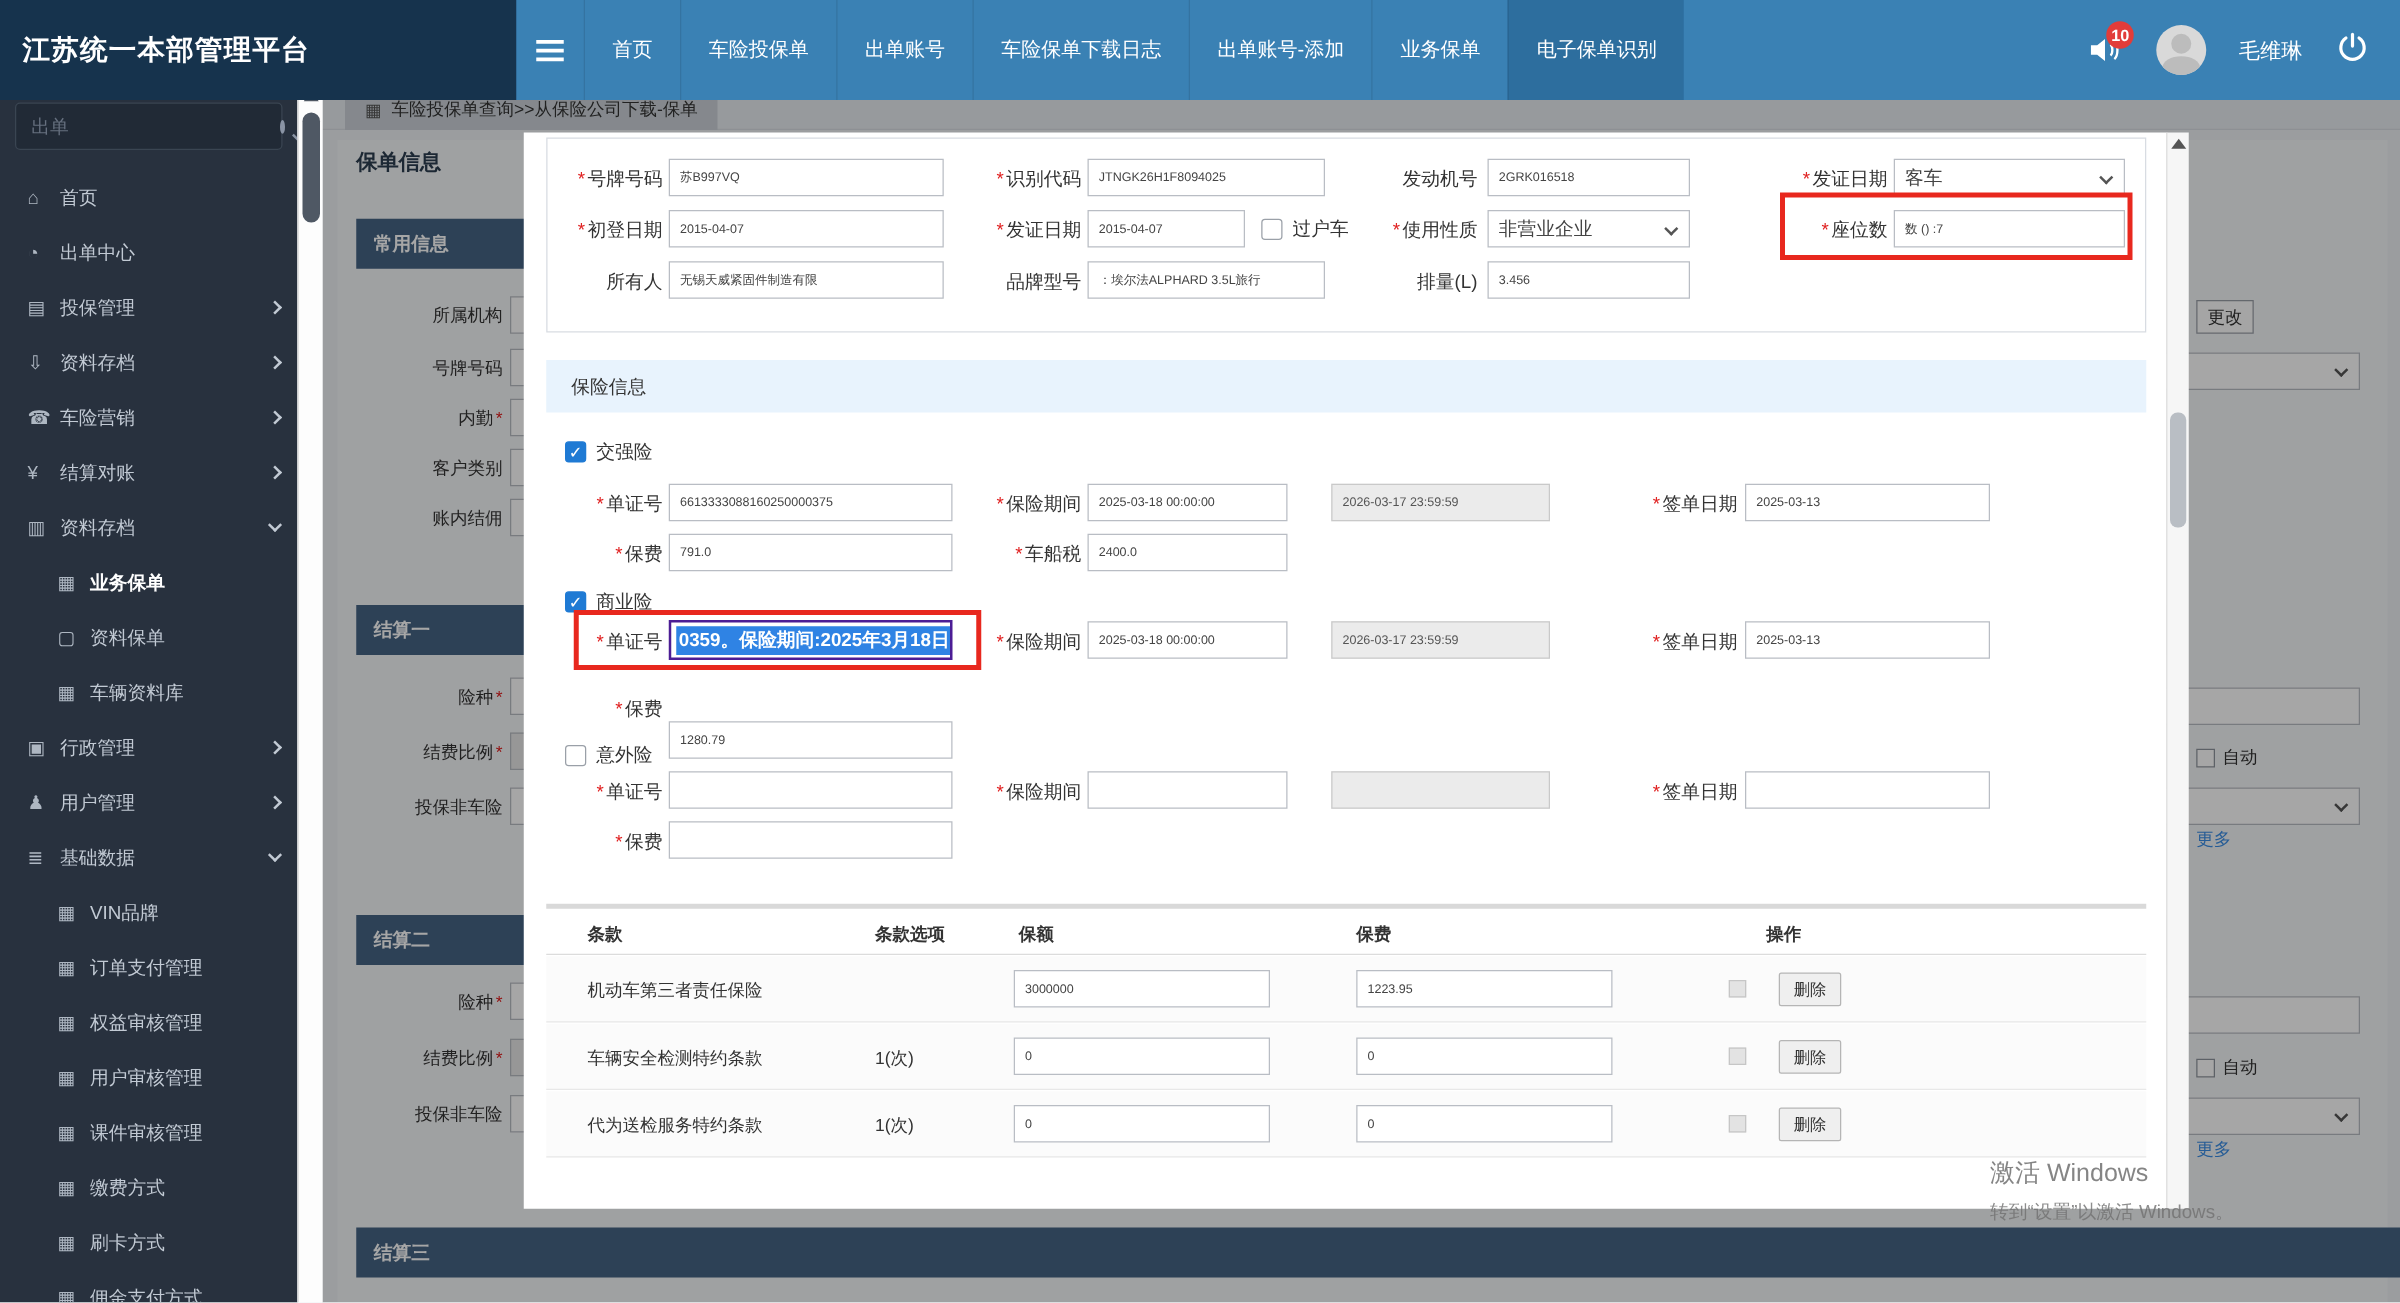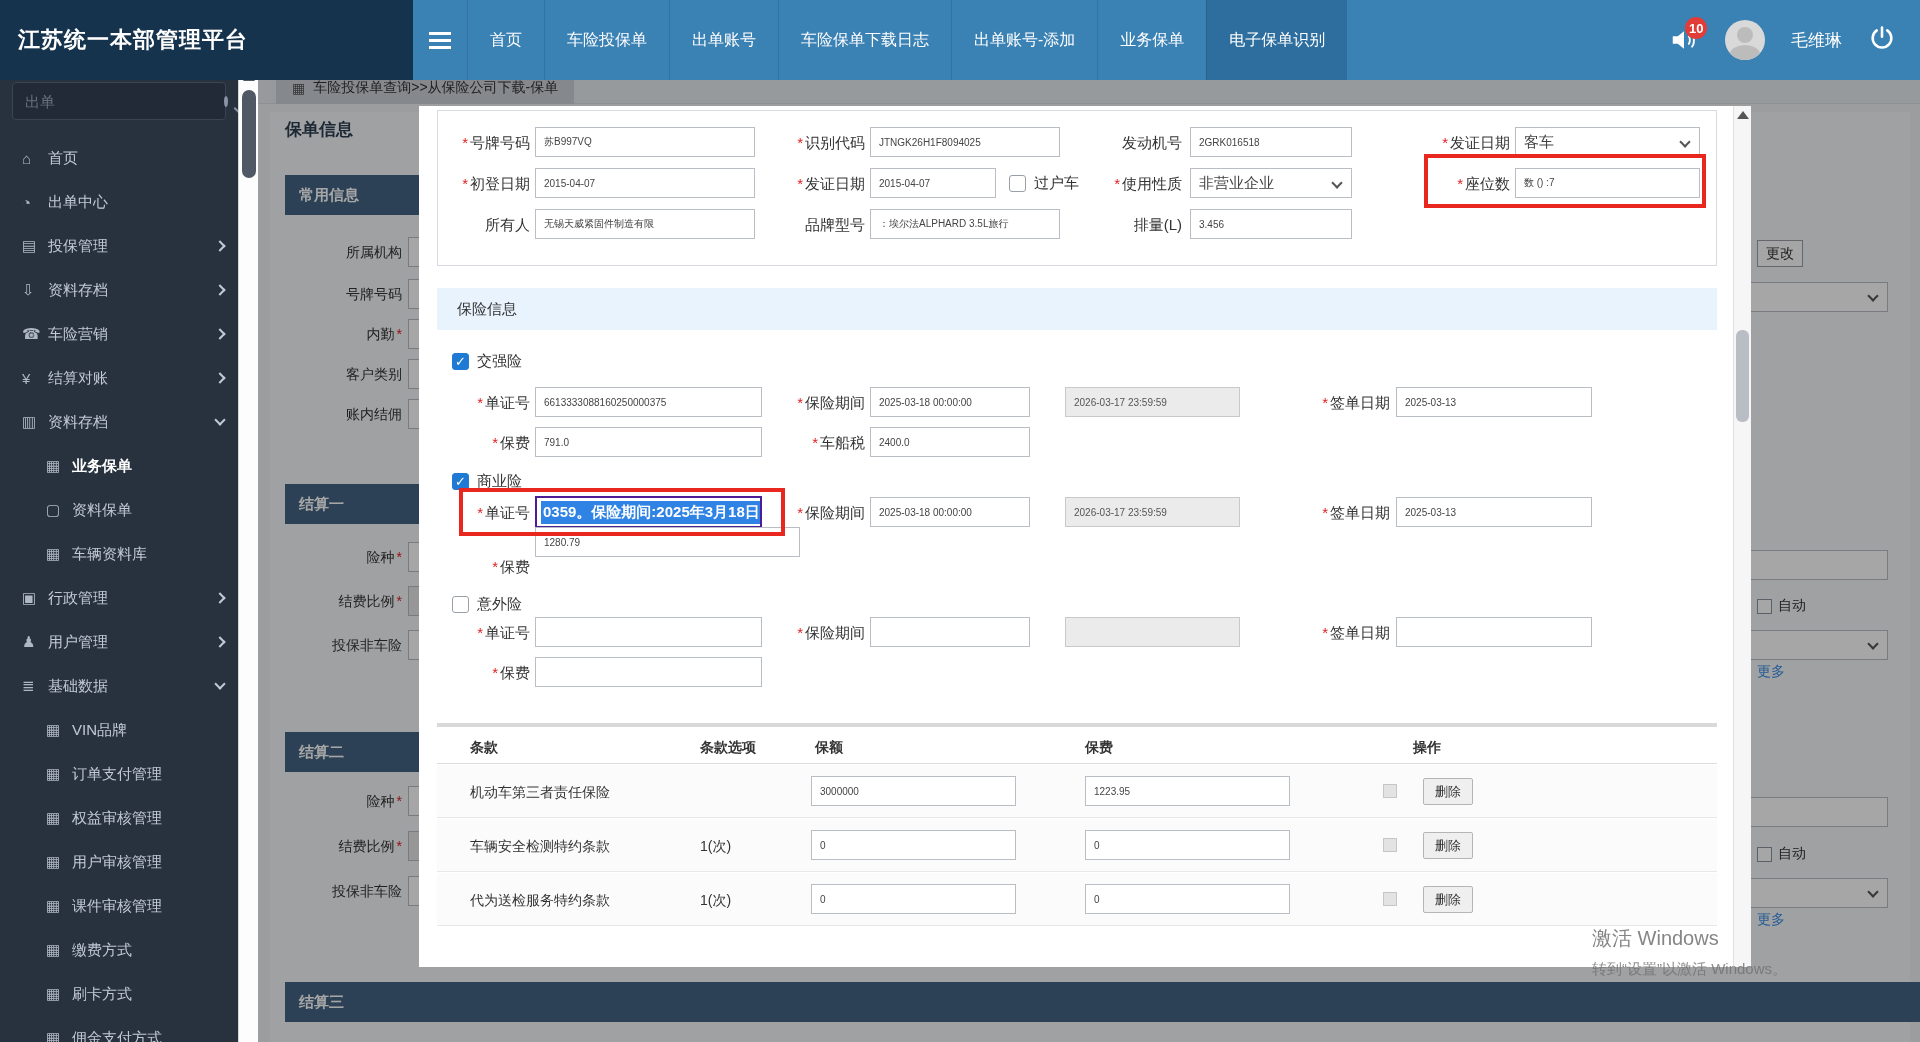--- a/index.html
+++ b/index.html
@@ -383,21 +383,21 @@
     <div class="selinp" style="left:116px; top:390px; width:227px;">
         <span>0359。保险期间:2025年3月18日</span>
       </div>
     <div class="redbox" style="left:40px; top:382px; width:326px; height:48px;"></div>
     <div class="lbl" style="left:316px; top:398px;"><span class="req">*</span><span>保险期间</span></div>
     <input class="inp" style="left: 451px; top: 391px; width: 160px;" readonly="" value="2025-03-18 00:00:00">
     <input class="inp dis" style="left: 646px; top: 391px; width: 175px;" readonly="" value="2026-03-17 23:59:59">
     <div class="lbl" style="left:841px; top:398px;"><span class="req">*</span><span>签单日期</span></div>
     <input class="inp" style="left: 977px; top: 391px; width: 196px;" readonly="" value="2025-03-13">
     <div class="lbl" style="left:-19px; top:452px;"><span class="req">*</span><span>保费</span></div>
-    <input class="inp" style="left: 116px; top: 421px; width: 265px;" readonly="" value="1280.79">
+    <input class="inp" style="left: 116px; top: 471px; width: 227px;" readonly="" value="1280.79">
 
     <div class="cbrow" style="left:33px; top:489px;">
         <span class="cb off">✓</span>
         <span>意外险</span>
       </div>
     <div class="lbl" style="left:-19px; top:518px;"><span class="req">*</span><span>单证号</span></div>
     <input class="inp" style="left: 116px; top: 511px; width: 227px;" readonly="" value="">
     <div class="lbl" style="left:316px; top:518px;"><span class="req">*</span><span>保险期间</span></div>
     <input class="inp" style="left: 451px; top: 511px; width: 160px;" readonly="" value="">
     <input class="inp dis" style="left: 646px; top: 511px; width: 175px;" readonly="" value="">

